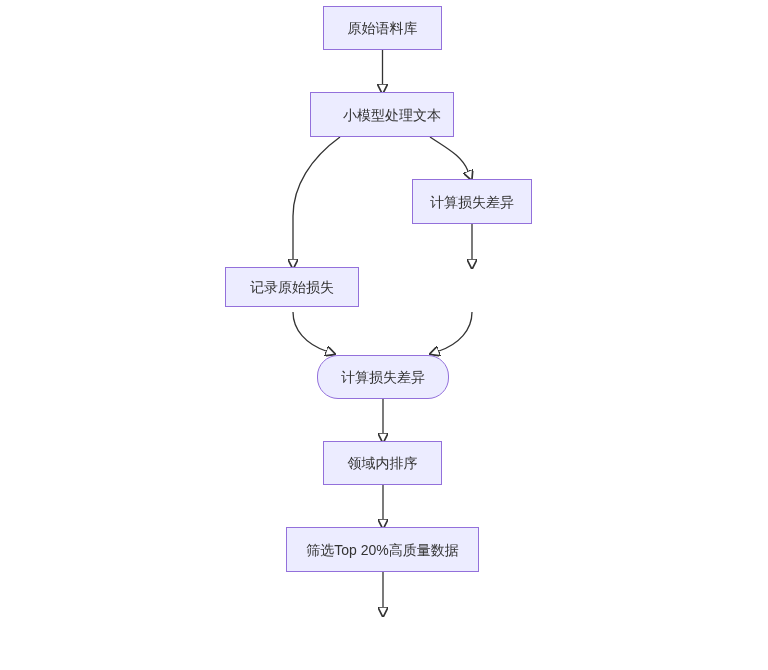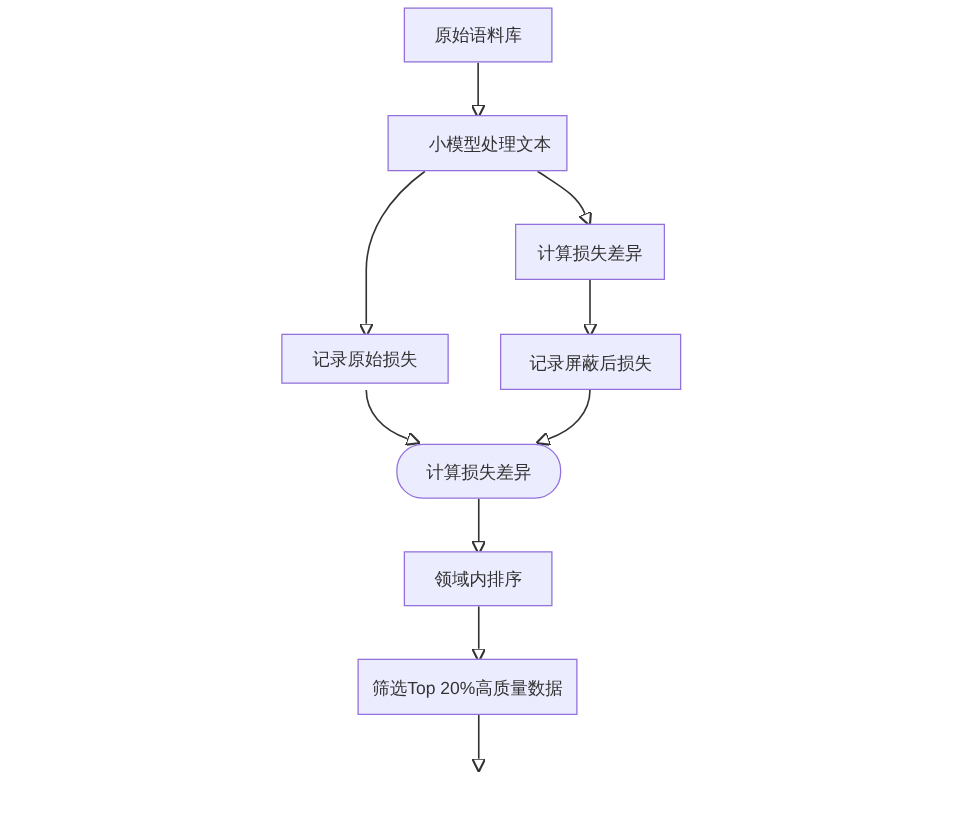--- a/index.html
+++ b/index.html
@@ -42,21 +42,21 @@
     line-height: 1;
   }
   
   #n0 { left: 323px; top: 6px;   width: 119px; height: 44px; }
   #n1 { left: 310px; top: 92px;  width: 144px; height: 45px; padding-left: 20px; }
   #n2 { left: 412px; top: 179px; width: 120px; height: 45px; }
   #n3 { left: 225px; top: 267px; width: 134px; height: 40px; }
   #n4 { left: 400px; top: 267px; width: 145px; height: 45px; }
   #n5 { left: 317px; top: 355px; width: 132px; height: 44px; border-radius: 21px; }
   #n6 { left: 323px; top: 441px; width: 119px; height: 44px; text-align: right; }
-  #n7 { left: 286px; top: 527px; width: 176px; height: 45px; }
+  #n7 { left: 286px; top: 527px; width: 193px; height: 45px; }
   #n8 { left: 323px; top: 615px; width: 120px; height: 44px; }
 </style>
 </head>
 <body>
 
 <div class="canvas">
 
   <svg class="edges" viewBox="0 0 768 670" xmlns="http://www.w3.org/2000/svg">
     <defs>
       <marker id="arrow" viewBox="0 0 8 8" refX="0" refY="4" markerWidth="8" markerHeight="8" orient="auto">
@@ -71,18 +71,17 @@
     <path d="M472,312 C472,330 459,344 439,351" marker-end="url(#arrow)"></path>
     <path d="M383,399 L383,433" marker-end="url(#arrow)"></path>
     <path d="M383,485 L383,519" marker-end="url(#arrow)"></path>
     <path d="M383,572 L383,607" marker-end="url(#arrow)"></path>
   </svg>
 
   <div class="node" id="n0">原始语料库</div>
   <div class="node" id="n1">小模型处理文本</div>
   <div class="node" id="n2">计算损失差异</div>
   <div class="node" id="n3">记录原始损失</div>
-  <div class="node" id="n4">记录屏蔽后损失</div>
   <div class="node" id="n5">计算损失差异</div>
   <div class="node" id="n6">领域内排序</div>
   <div class="node" id="n7">筛选Top 20%高质量数据</div>
 
 </div>
 
 </body></html>

